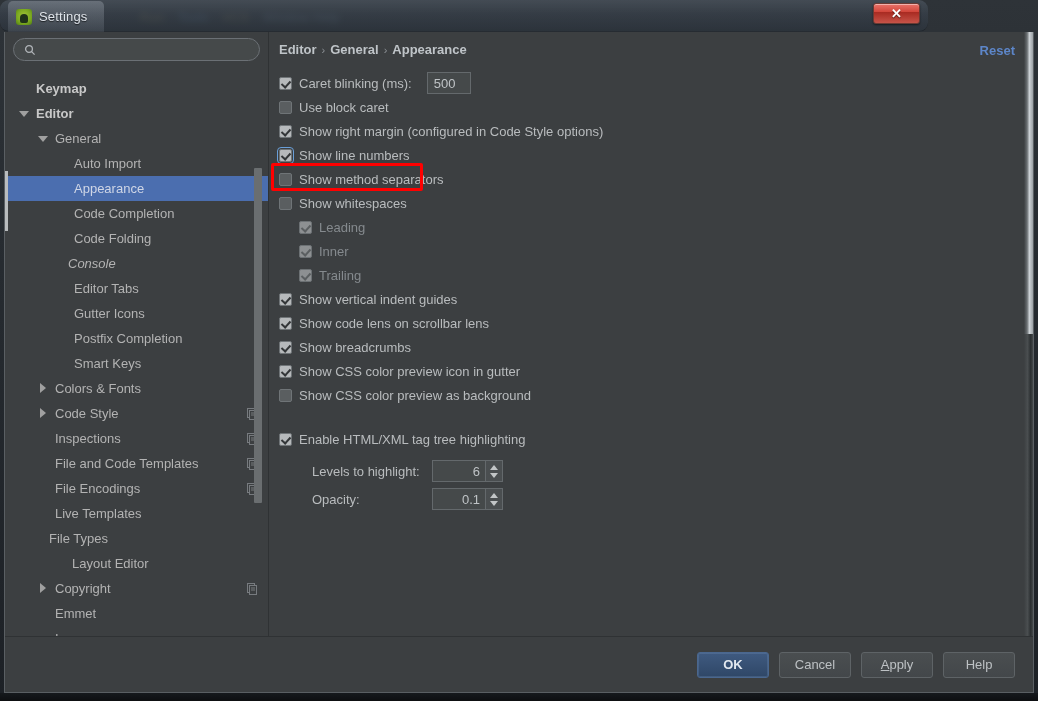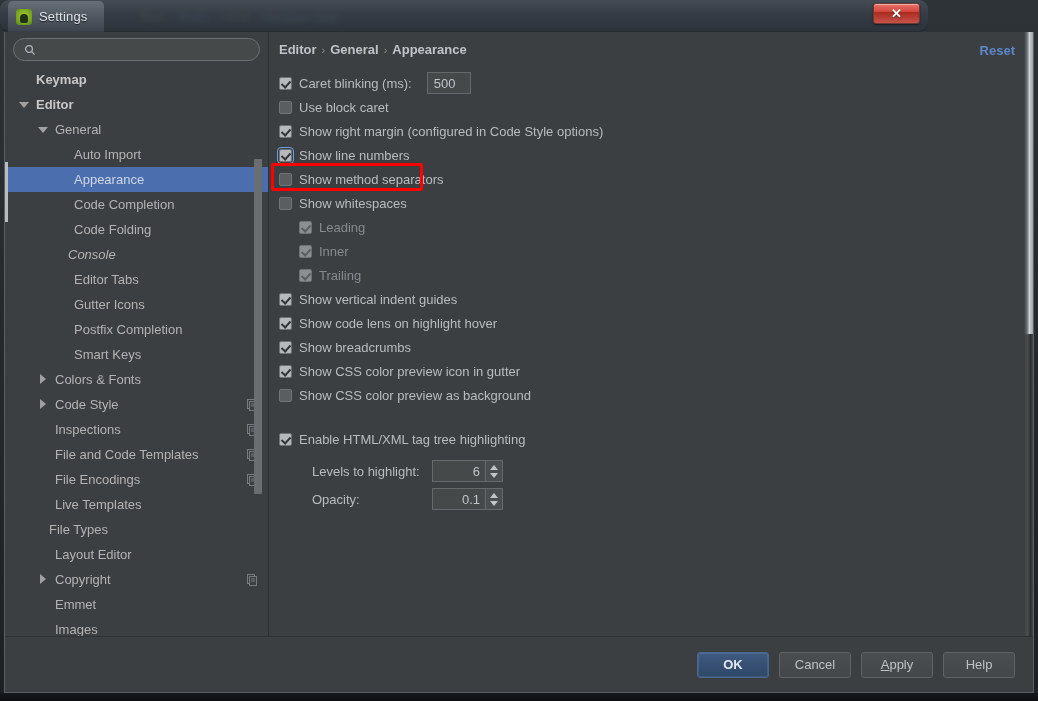--- a/index.html
+++ b/index.html
@@ -123,20 +123,21 @@
   }
 
   
   #leftpane {
     width: 264px;
     background: #3c3f41;
     border-right: 1px solid #2f3234;
     display: flex;
     flex-direction: column;
     position: relative;
+    gap: 9px;
   }
   .search-wrap {
     padding: 6px 8px 4px 8px;
   }
   .search-field {
     height: 23px;
     border: 1px solid #6b7075;
     border-radius: 12px;
     background: #45494a;
     display: flex;
@@ -559,21 +560,21 @@
               <div class="tree-item">
                 <span class="arrow" style="margin-left: 33px;"></span>
                 <span style="margin-left: 6px;">Live Templates</span>
               </div>
               <div class="tree-item">
                 <span class="arrow" style="margin-left: 33px;"></span>
                 <span style="">File Types</span>
               </div>
               <div class="tree-item">
                 <span class="arrow" style="margin-left: 33px;"></span>
-                <span style="margin-left: 6px;">Layout Editor</span>
+                <span style="margin-left: 23px;">Layout Editor</span>
               </div>
               <div class="tree-item">
                 <span class="arrow right" style="margin-left: 33px;"></span>
                 <span style="margin-left: 6px;">Copyright</span>
                 <span class="badge"><svg viewBox="0 0 12 12" width="12" height="12">
                     <rect x="1.5" y="0.5" width="7" height="9" fill="none" stroke="#8b9094"></rect>
                     <rect x="3.5" y="2.5" width="7" height="9" fill="#3c3f41" stroke="#8b9094"></rect>
                     <line x1="5" y1="5" x2="9" y2="5" stroke="#8b9094"></line>
                     <line x1="5" y1="7" x2="9" y2="7" stroke="#8b9094"></line>
                   </svg></span>
@@ -643,21 +644,21 @@
             <div class="row indent dim">
               <span class="cb on disabled"></span>
               <span>Trailing</span>
             </div>
             <div class="row">
               <span class="cb on"></span>
               <span>Show vertical indent guides</span>
             </div>
             <div class="row">
               <span class="cb on"></span>
-              <span>Show code lens on highlight hover</span>
+              <span>Show code lens on scrollbar lens</span>
             </div>
             <div class="row">
               <span class="cb on"></span>
               <span>Show breadcrumbs</span>
             </div>
             <div class="row">
               <span class="cb on"></span>
               <span>Show CSS color preview icon in gutter</span>
             </div>
             <div class="row">

